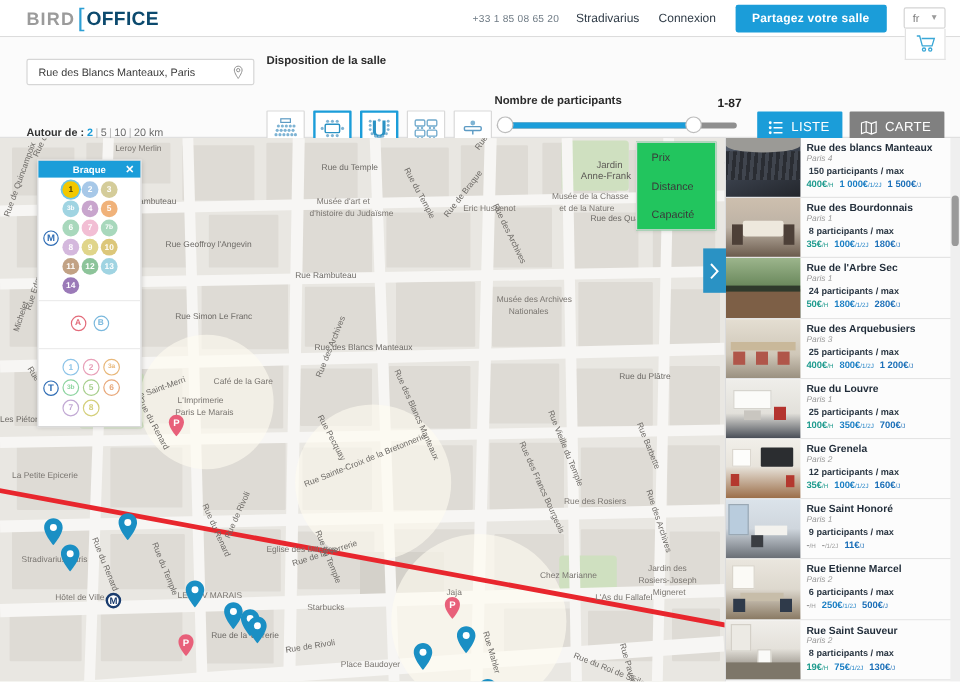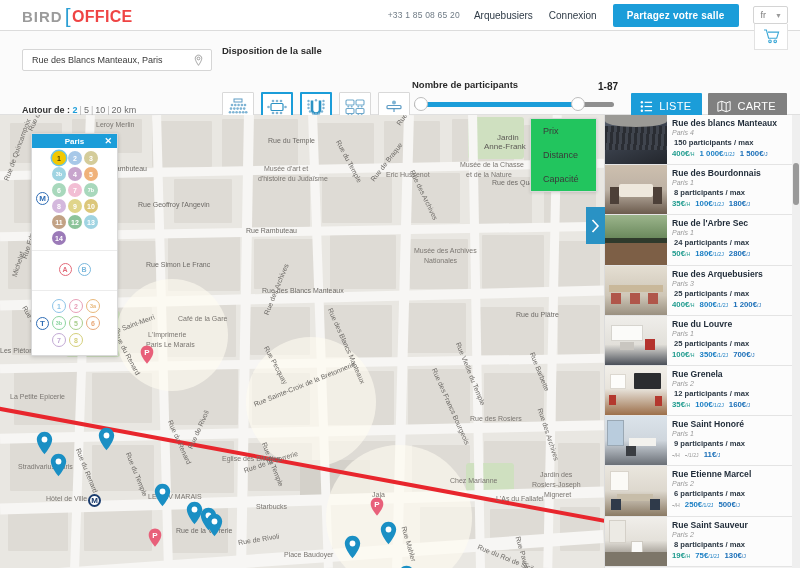--- a/index.html
+++ b/index.html
@@ -13,21 +13,21 @@
 
   
   .header {
     position: absolute; top: 0; left: 0; width: 800px; height: 31px;
     background: #fff; border-bottom: 1px solid #dcdcdc;
     display: flex; align-items: center;
   }
   .logo { margin-left: 22px; display: flex; align-items: baseline; font-weight: bold; letter-spacing: .5px; }
   .logo .bird { color: #9b9b9b; font-size: 15px; letter-spacing: 1px; }
   .logo .brk { color: #2c9fd4; font-size: 21px; font-weight: 400; margin: 0 1px 0 2px; position: relative; top: 1px; }
-  .logo .off { color: #ef4444; font-size: 16px; letter-spacing: .3px; }
+  .logo .off { color: #0c4a6e; font-size: 16px; letter-spacing: .3px; }
 
   .hdr-right { margin-left: auto; display: flex; align-items: center; gap: 0; height: 31px; }
   .phone { font-size: 8.5px; color: #6f7b85; letter-spacing: .2px; margin-right: 14px; }
   .hdr-link { font-size: 10px; color: #2f3b47; margin-right: 16px; cursor: pointer; }
   .share-btn {
     background: #1b9dd9; color: #fff; font-size: 10px; font-weight: bold;
     padding: 6px 14px; border-radius: 2px; cursor: pointer; letter-spacing: .2px;
   }
   .lang-sel {
     margin-left: 14px; margin-right: 12px; border: 1px solid #d4d4d4; background: #fff;
@@ -199,21 +199,21 @@
 <div id="app">
 
   <div class="header">
     <div class="logo">
       <span class="bird">BIRD</span>
       <span class="brk">[</span>
       <span class="off">OFFICE</span>
     </div>
     <div class="hdr-right">
       <span class="phone">+33 1 85 08 65 20</span>
-      <span class="hdr-link">Arquebusiers</span>
+      <span class="hdr-link">Stradivarius</span>
       <span class="hdr-link">Connexion</span>
       <span class="share-btn">Partagez votre salle</span>
       <span class="lang-sel">
         <span>fr</span>
         <span class="cv">▼</span>
       </span>
     </div>
   </div>
 
   <div class="cart-box">
@@ -599,21 +599,21 @@
         </svg></div>
     <div class="pinP" style="left:370px;top:382px;"><svg viewBox="0 0 14 19">
           <path d="M7 .6C3.5.6.7 3.4.7 6.9c0 4.9 6.3 11.7 6.3 11.7s6.3-6.8 6.3-11.7C13.3 3.4 10.5.6 7 .6z" fill="#e8607a"></path>
           <text x="7" y="10" font-size="8" font-weight="bold" fill="#fff" text-anchor="middle" font-family="Liberation Sans">P</text>
         </svg></div>
 
     <div class="metro-badge" style="left:88px;top:379px;">M</div>
 
     <div class="mpanel" style="left:31px;top:18px;">
       <div class="mpanel-hd">
-        <span>Paris</span>
+        <span>Braque</span>
         <span class="x">✕</span>
       </div>
       <div class="mrow">
         <div class="msym">M</div>
         <div class="lgrid">
           <div class="ln sel" style="background:#f2c800;color:#4a3d00;">1</div>
           <div class="ln" style="background:#a7c8e8;">2</div>
           <div class="ln" style="background:#d4cc9a;">3</div>
           <div class="ln" style="background:#a0d4e2;font-size:5.5px;">3b</div>
           <div class="ln" style="background:#c8a5cd;">4</div>

